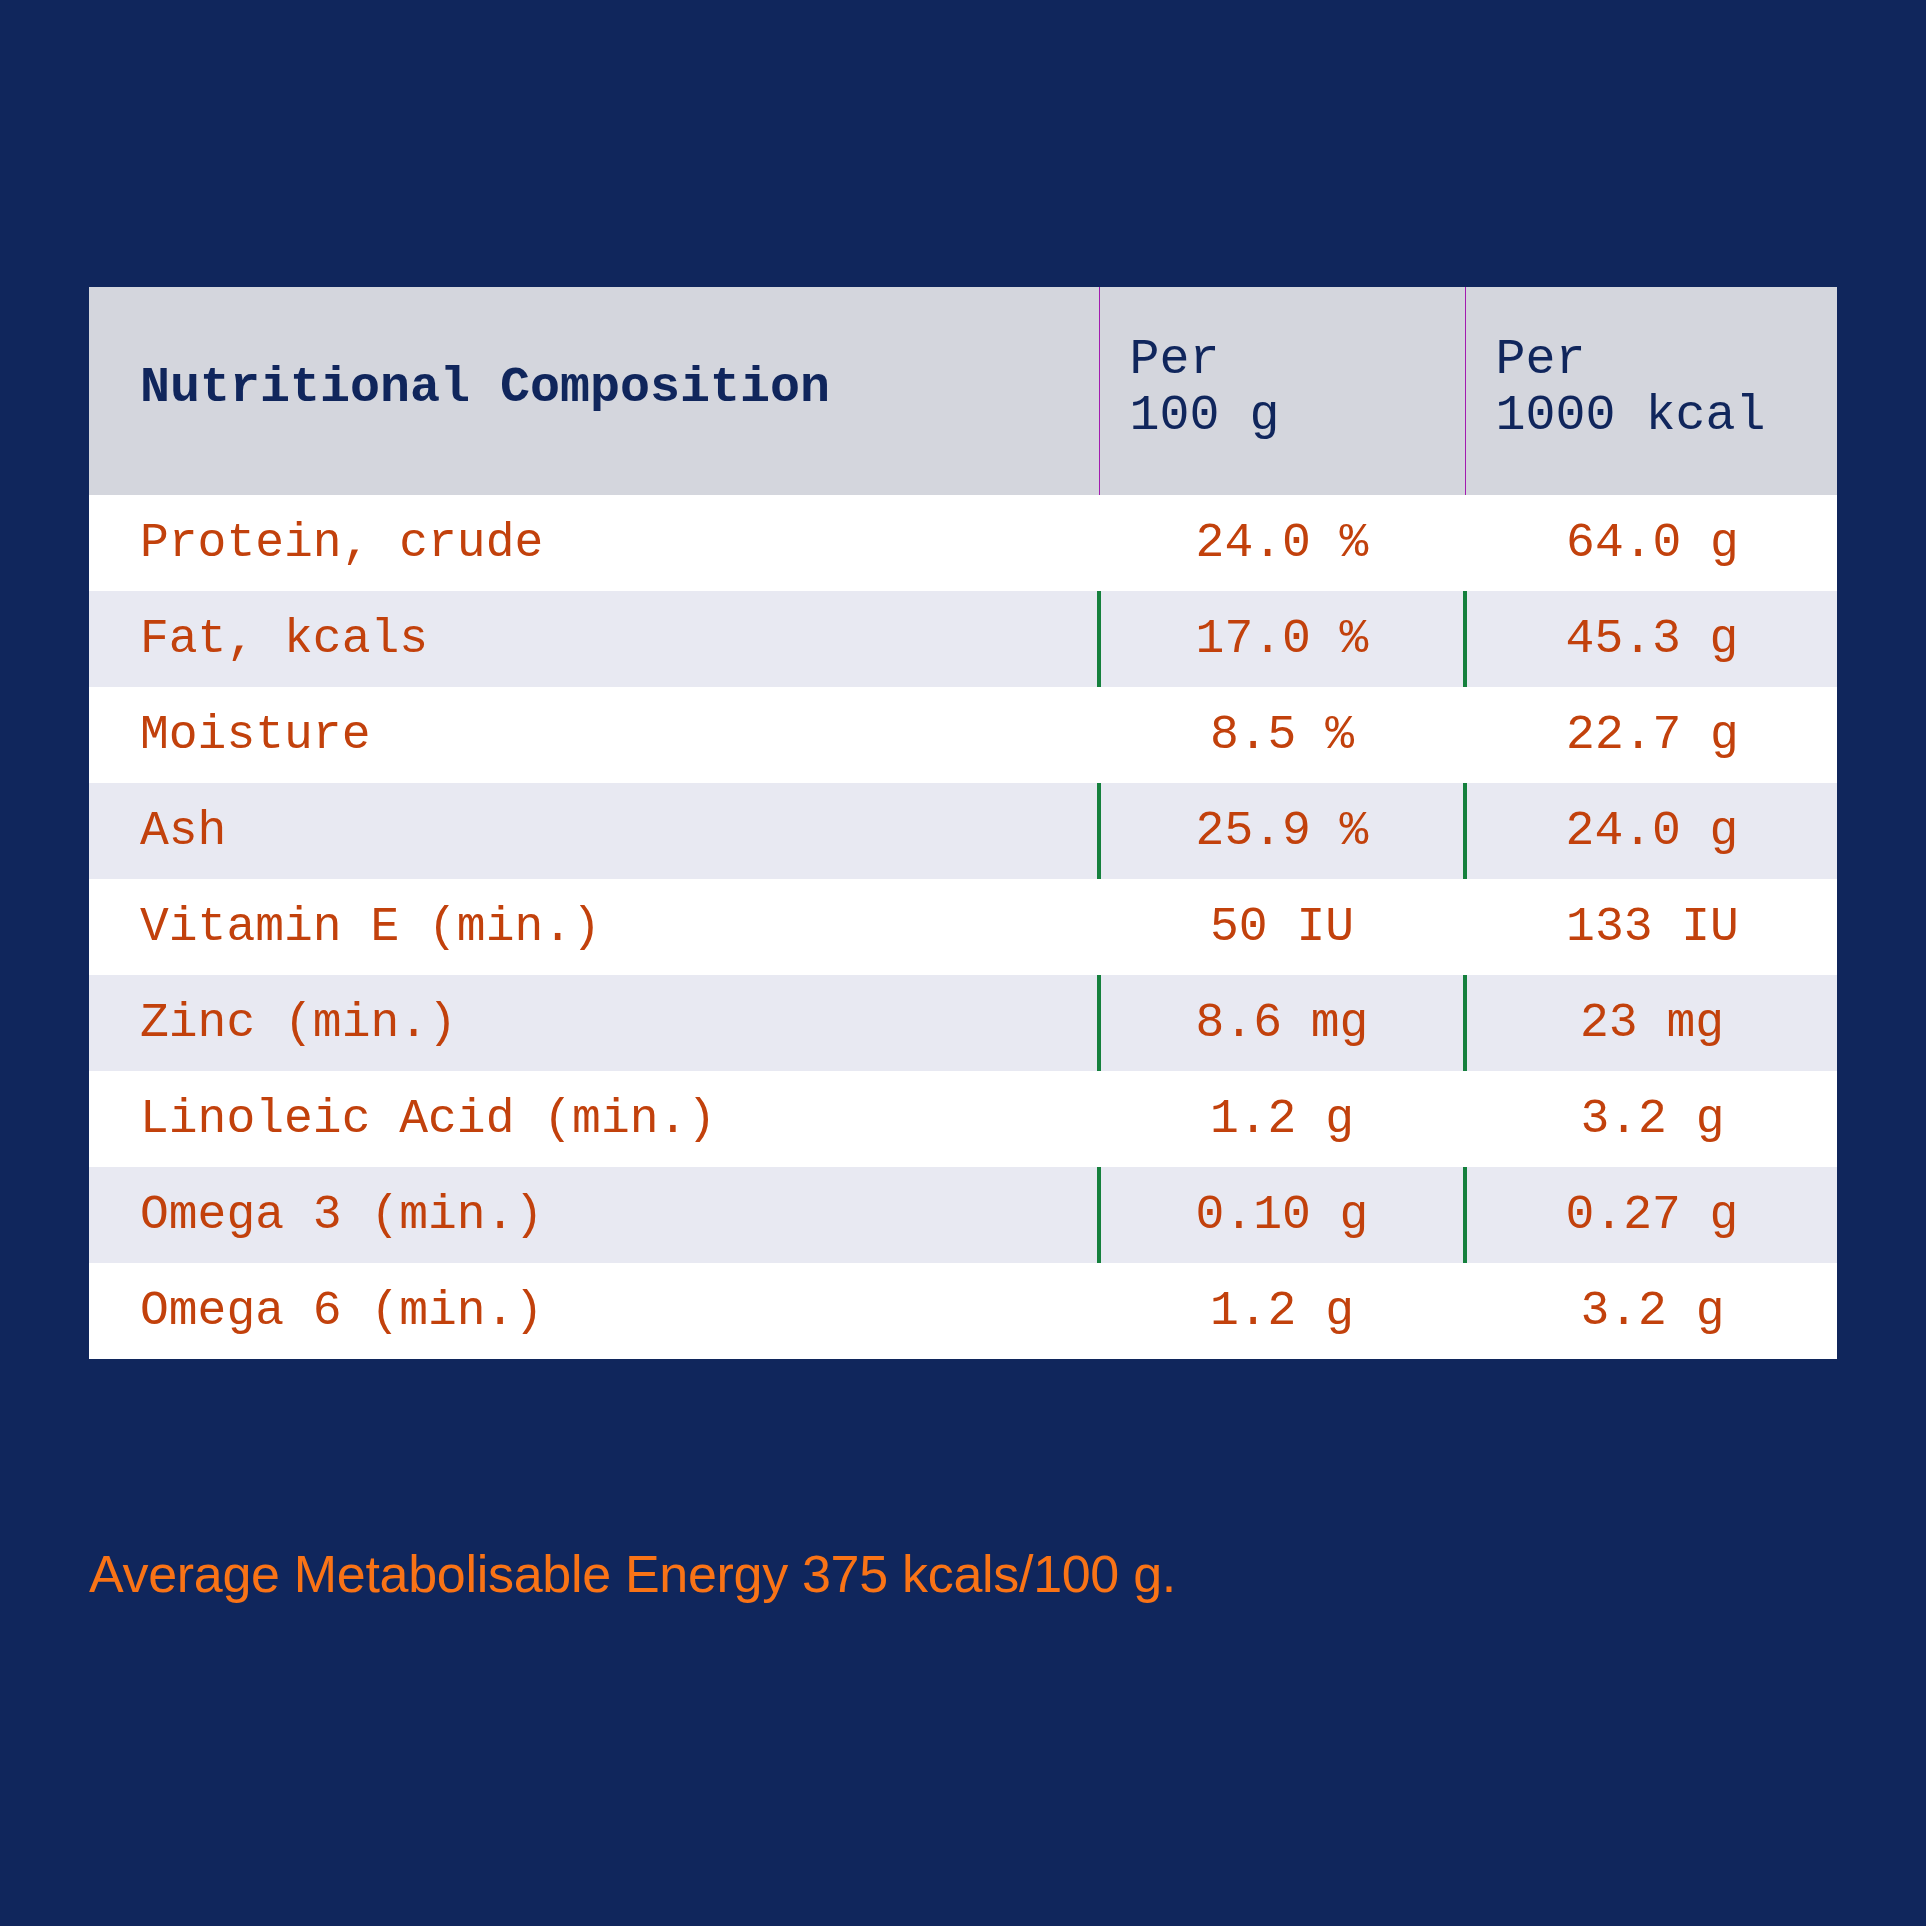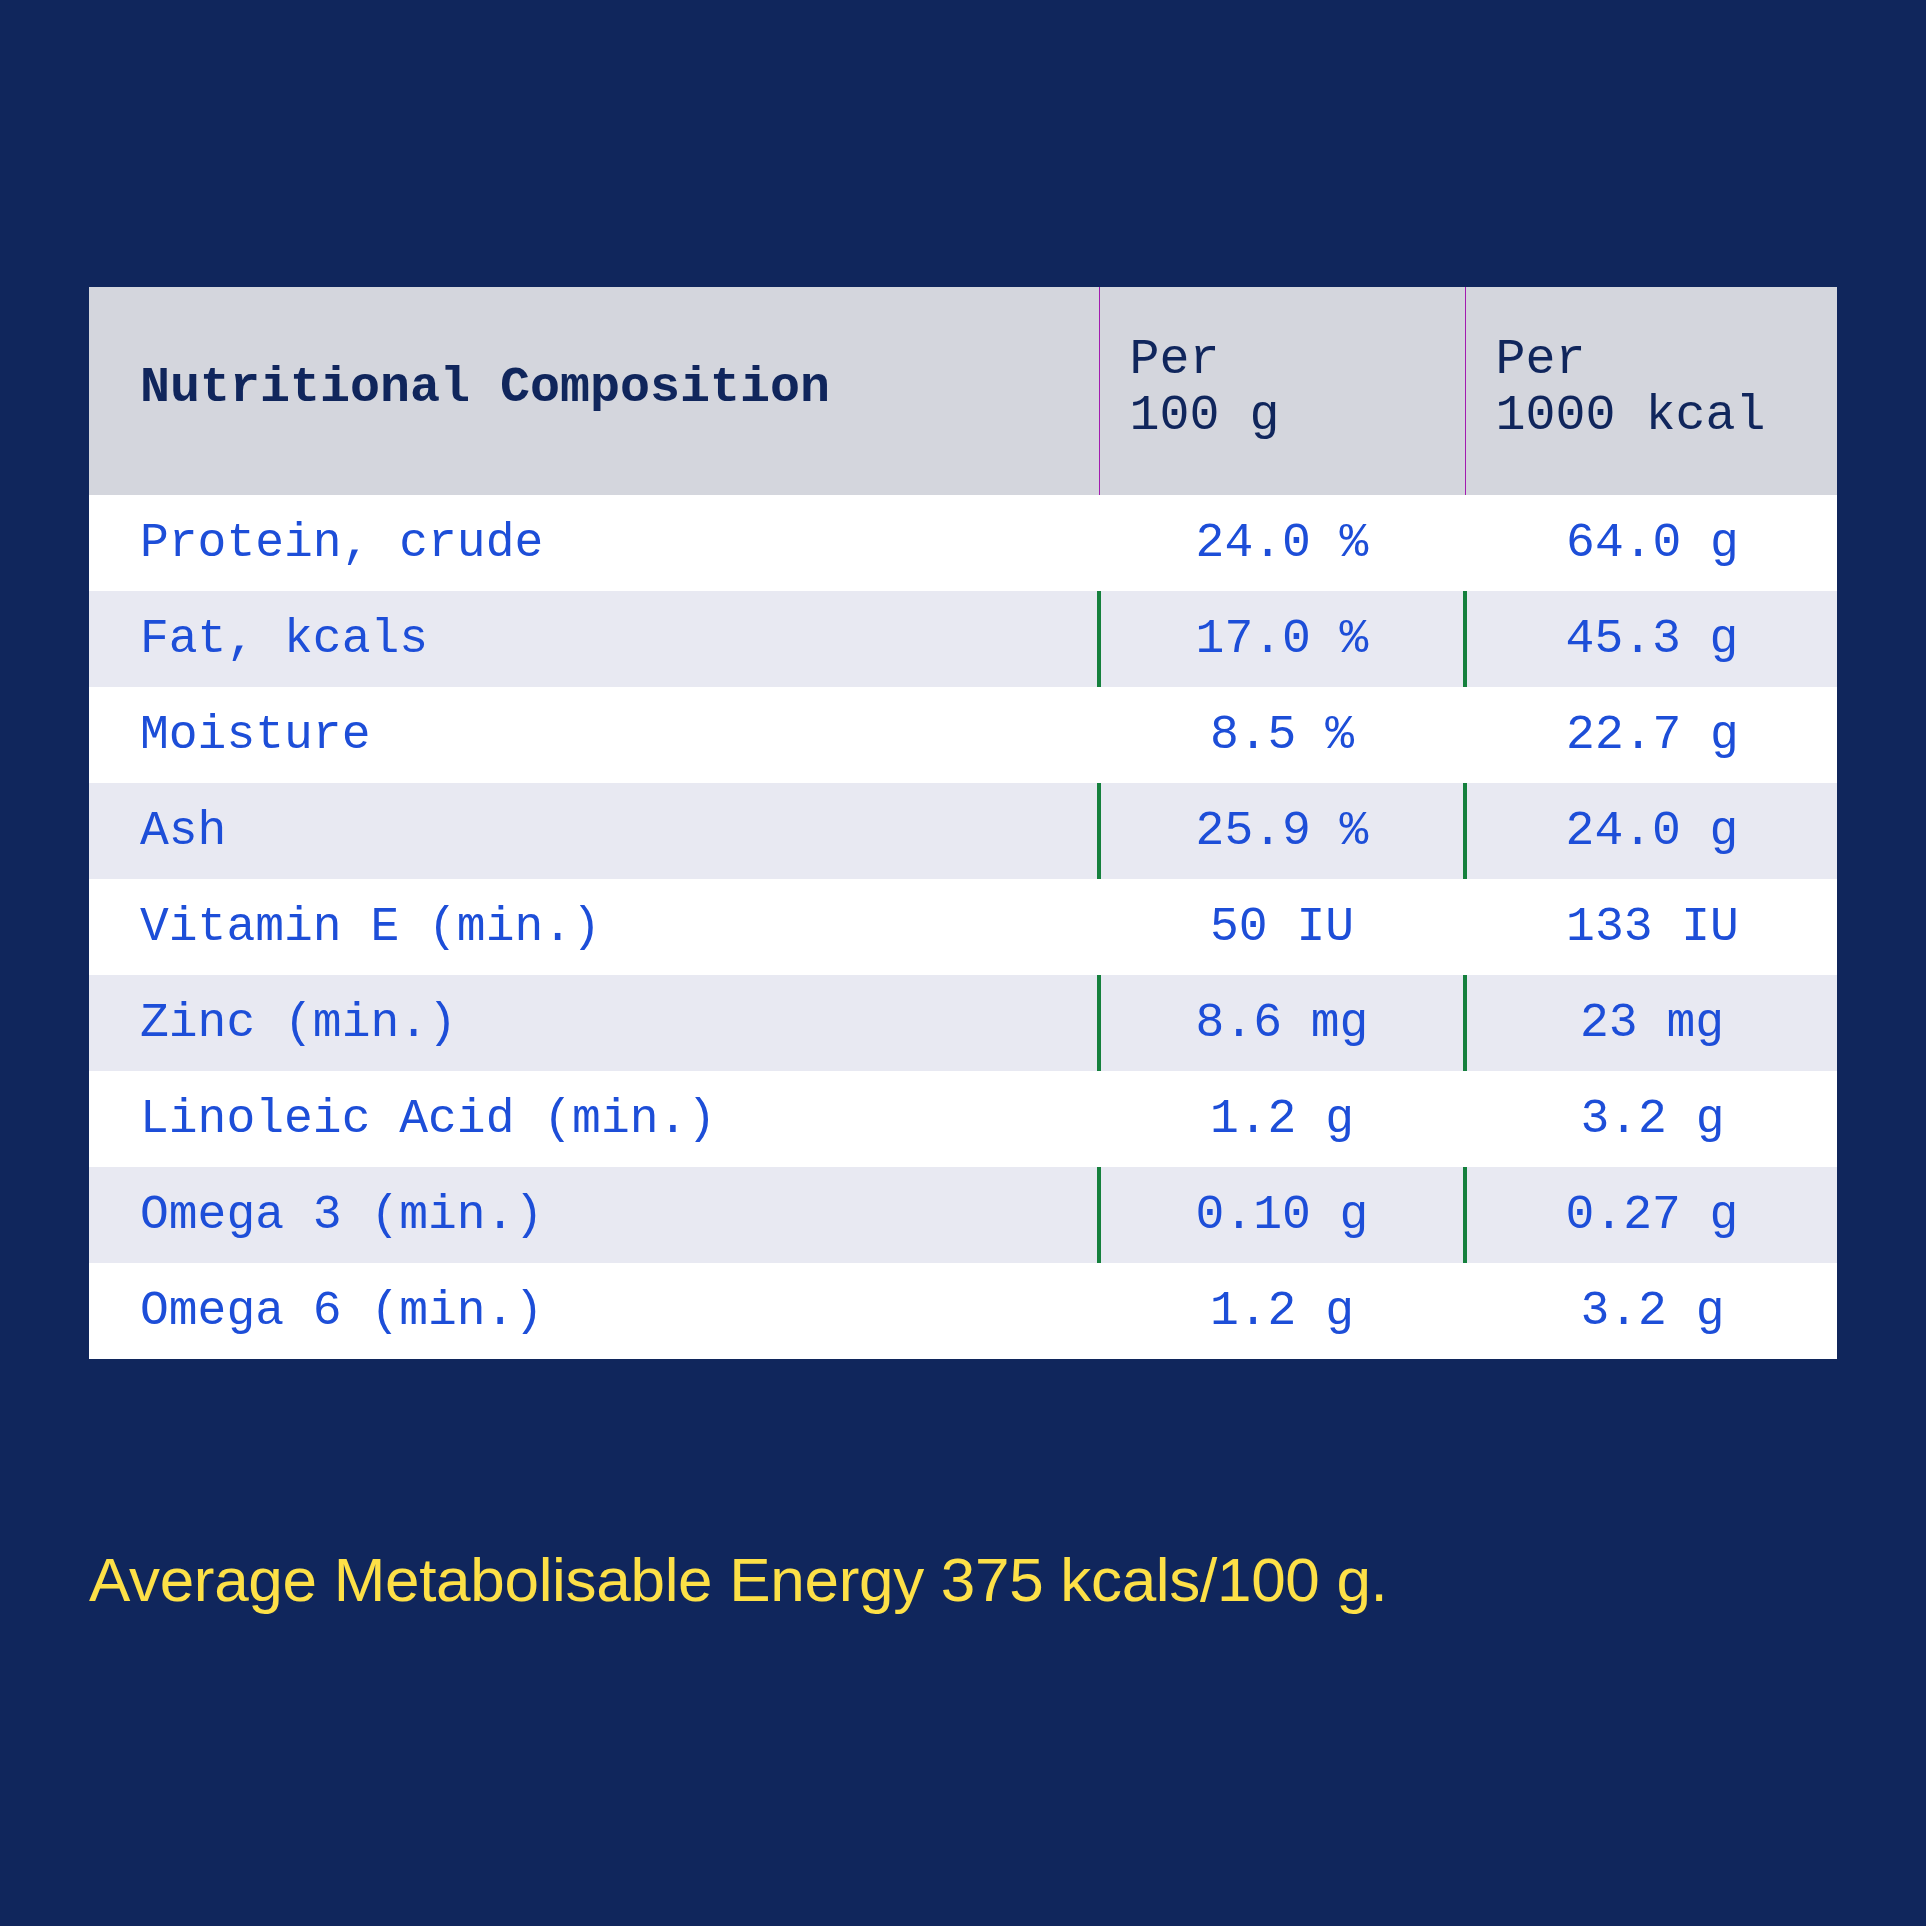--- a/index.html
+++ b/index.html
@@ -45,21 +45,21 @@
     line-height: 1.12;
     padding-left: 51px;
   }
   thead th.unit {
     text-align: left;
     font-weight: normal;
     line-height: 1.12;
     border-left: 1px solid #a21caf;
   }
   tbody td {
-    color: #1d4ed8;
+    color: #c2410c;
     font-size: 48px;
     font-weight: normal;
     padding: 21px 30px;
     height: 95px;
     box-sizing: border-box;
     background: #ffffff;
   }
   tbody tr.alt td {
     background: #e8e9f2;
   }
@@ -72,22 +72,22 @@
     border-left: 6px solid #ffffff;
   }
   tbody tr.alt td.val {
     border-left: 4px solid #15803d;
   }
   .footnote {
     position: absolute;
     left: 89px;
     top: 1544px;
     width: 1762px;
-    color: #fde047;
-    font-size: 62px;
+    color: #f97316;
+    font-size: 52px;
     font-weight: normal;
     letter-spacing: -0.3px;
   }
 </style>
 </head>
 <body>
 
 <div class="panel">
   <table class="nutrition">
     <colgroup>

